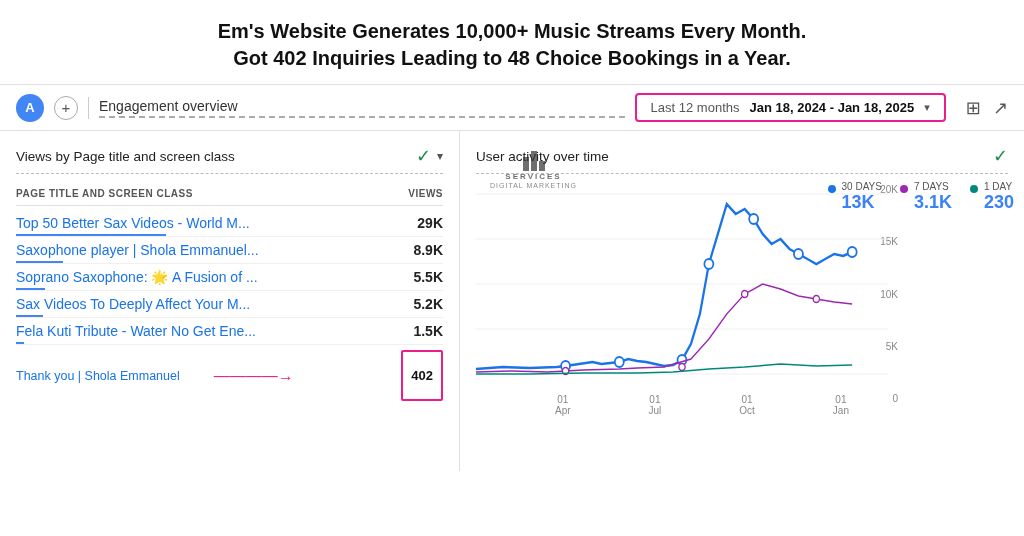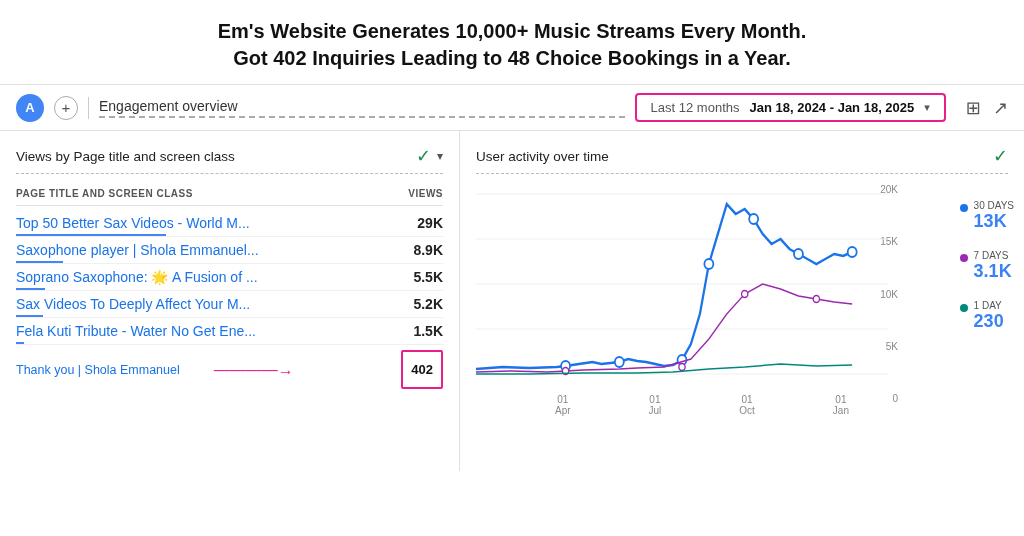--- a/index.html
+++ b/index.html
@@ -171,21 +171,21 @@
     .arrow-line {
       display: flex;
       align-items: center;
       flex: 1;
       color: #e91e8c;
       font-size: 16px;
       padding: 0 8px;
     }
     .highlighted-value {
       border: 2px solid #e91e8c;
-      padding: 10px 8px;
+      padding: 16px 8px;
       color: #111;
       font-weight: 700;
       font-size: 13px;
       border-radius: 2px;
     }
 
     
     .right-panel {
       flex: 1;
       padding: 14px 16px;
@@ -203,23 +203,22 @@
       font-size: 13.5px;
       color: #222;
     }
 
     
     .stats-area {
       position: absolute;
       right: 10px;
       top: 50px;
       display: flex;
-      flex-direction: column;
+      flex-direction: row;
       gap: 18px;
-      margin-top: 19px;
     }
     .stat-item {
       display: flex;
       align-items: flex-start;
       gap: 6px;
     }
     .stat-dot {
       width: 8px; height: 8px;
       border-radius: 50%;
       margin-top: 4px;
@@ -373,20 +372,31 @@
       <span class="highlighted-value">402</span>
     </div>
   </div>
 
   <div class="right-panel">
     <div class="right-panel-header">
       <span class="right-panel-title">User activity over time</span>
       <span class="check-icon">✓</span>
     </div>
 
+    <div class="chart-logo">
+      <div class="logo-icon">
+        <div class="logo-bars">
+          <div class="logo-bar" style="width:6px;height:14px;"></div>
+          <div class="logo-bar" style="width:6px;height:20px;"></div>
+          <div class="logo-bar" style="width:6px;height:10px;"></div>
+        </div>
+        <div class="logo-text-1">SERVICES</div>
+        <div class="logo-text-2">DIGITAL MARKETING</div>
+      </div>
+    </div>
 
     <div class="chart-area">
 
       <div class="y-axis" id="y-axis-labels">
           <span>20K</span>
           <span>15K</span>
           <span>10K</span>
           <span>5K</span>
           <span>0</span>
         </div>

